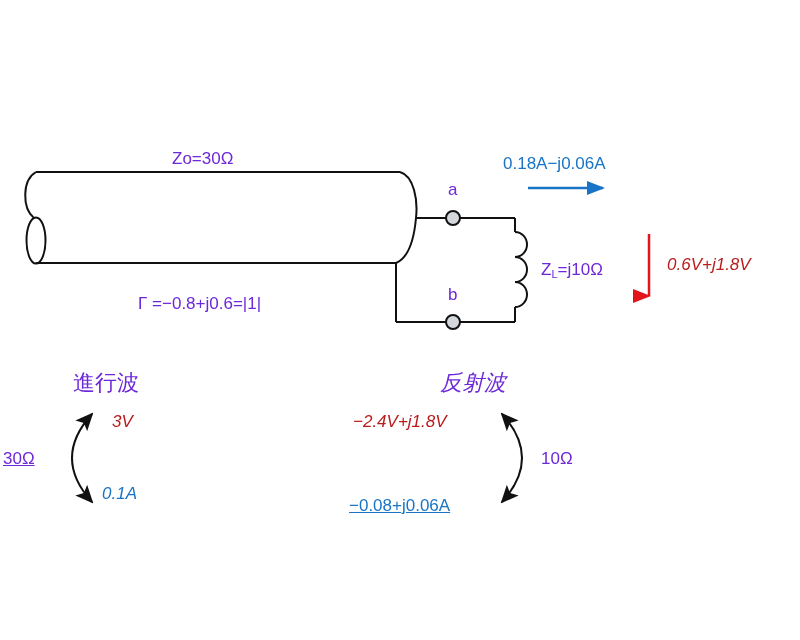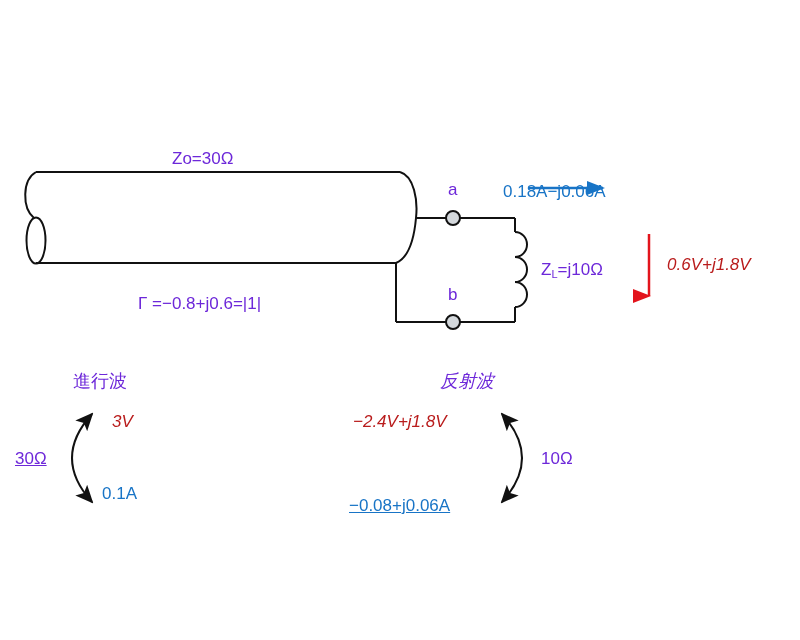--- a/index.html
+++ b/index.html
@@ -2,21 +2,21 @@
 <html><head>
   <meta charset="utf-8">
   <style>
     html, body { margin: 0; padding: 0; background: #ffffff; }
     body { width: 800px; height: 640px; position: relative; overflow: hidden;
            font-family: "Liberation Sans", "DejaVu Sans", sans-serif; }
     svg#diagram { position: absolute; left: 0; top: 0; }
     .lbl { position: absolute; white-space: nowrap; font-size: 17px; color: #6d28d9; line-height: 1; }
     .blue { color: #1874c6; }
     .red { color: #b91c1c; font-style: italic; }
-    .jp { font-family: "DejaVu Sans", sans-serif; font-size: 18px; }
+    .jp { font-family: "DejaVu Sans", sans-serif; font-size: 22px; }
     sub.s { font-size: 11px; vertical-align: -3px; }
   </style>
 </head>
 <body>
 
 <svg id="diagram" width="800" height="640" viewBox="0 0 800 640">
   <defs>
     <marker id="ahBlack" markerWidth="10" markerHeight="10" refX="8" refY="5" orient="auto" markerUnits="userSpaceOnUse">
       <path d="M0,0 L10,5 L0,10 z" fill="#111"></path>
     </marker>
@@ -68,24 +68,24 @@
 </svg>
 
 <div class="lbl" style="left:172px; top:150px;">Zo=30Ω</div>
 <div class="lbl" style="left:138px; top:295px;">Γ =−0.8+j0.6=|1|</div>
 
 <div class="lbl" style="left:448px; top:181px;">a</div>
 <div class="lbl" style="left:448px; top:286px;">b</div>
 
 <div class="lbl" style="left:541px; top:261px;text-align:right;"><span>Z</span><sub class="s">L</sub><span>=j10Ω</span></div>
 
-<div class="lbl blue" style="left:503px; top:155px;margin-top:28px;">0.18A−j0.06A</div>
+<div class="lbl blue" style="left:503px; top:155px;">0.18A−j0.06A</div>
 <div class="lbl red" style="left:667px; top:256px;">0.6V+j1.8V</div>
 
 <div class="lbl jp" style="left:73px; top:372px;">進行波</div>
 <div class="lbl red" style="left:112px; top:413px;">3V</div>
-<div class="lbl blue" style="left:102px; top:485px;">0.1A</div>
-<div class="lbl" style="left:15px; top:450px;text-decoration:underline;">30Ω</div>
+<div class="lbl blue" style="left:102px; top:485px;font-style:italic;">0.1A</div>
+<div class="lbl" style="left:3px; top:450px;text-decoration:underline;">30Ω</div>
 
 <div class="lbl jp" style="left:440px; top:372px;font-style:italic;">反射波</div>
 <div class="lbl red" style="left:353px; top:413px;">−2.4V+j1.8V</div>
 <div class="lbl blue" style="left:349px; top:497px;text-decoration:underline;">−0.08+j0.06A</div>
 <div class="lbl" style="left:541px; top:450px;">10Ω</div>
 
 </body></html>

